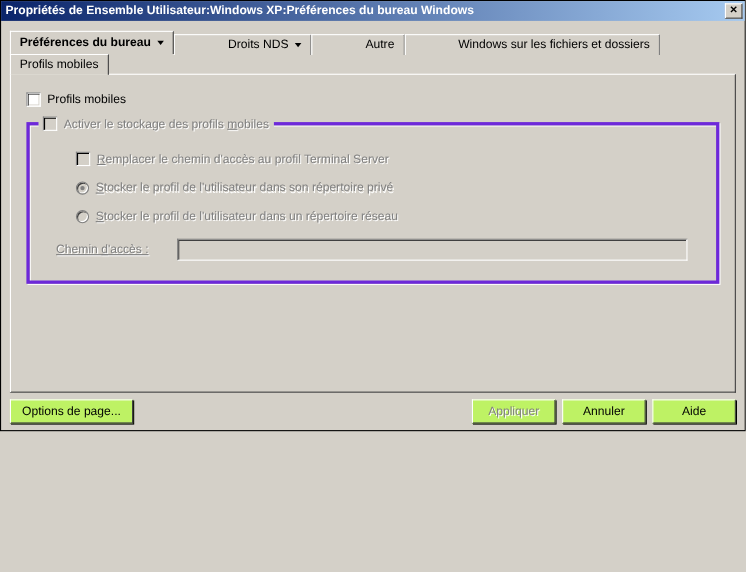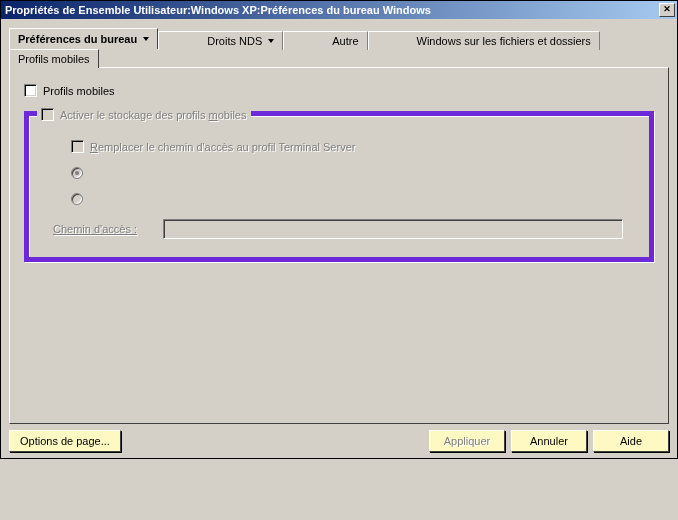--- a/index.html
+++ b/index.html
@@ -7,21 +7,21 @@
     margin: 0;
     font-family: "Tahoma", "Geneva", sans-serif;
     font-size: 11px;
     background: #d4d0c8;
     width: 678px;
     height: 520px;
     overflow: hidden;
   }
   .window {
     width: 678px;
-    height: 459px;
+    height: 392px;
     border: 1px solid #000;
     background: #d4d0c8;
     display: flex;
     flex-direction: column;
   }
   .titlebar {
     height: 18px;
     background: linear-gradient(to right, #0a246a, #a6caf0);
     color: #fff;
     font-weight: bold;
@@ -137,21 +137,21 @@
   }
   .radio.checked::after {
     content: "";
     position: absolute;
     left: 3px; top: 3px;
     width: 4px; height: 4px;
     border-radius: 50%;
     background: #808080;
   }
   .groupbox {
-    border: 5px solid #6d28d9;
+    border: 3px solid #6d28d9;
     box-shadow: 1px 1px 0 #fff inset, 1px 1px 0 #fff;
     border-radius: 0;
     padding: 24px 26px 18px 24px;
     position: relative;
     color: #808080;
   }
   .groupbox-legend {
     position: absolute;
     top: -8px; left: 8px;
     background: #d4d0c8;
@@ -189,21 +189,21 @@
   }
   .buttonbar {
     display: flex;
     align-items: center;
     padding-top: 6px;
     gap: 6px;
   }
   .btn {
     min-width: 76px;
     height: 22px;
-    background: #fef9c3;
+    background: #bef264;
     border: 1px solid;
     border-color: #fff #404040 #404040 #fff;
     box-shadow: 1px 1px 0 #000;
     font-size: 11px;
     display: flex;
     align-items: center;
     justify-content: center;
     padding: 0 10px;
     cursor: pointer;
   }
@@ -264,24 +264,30 @@
 
         <div class="row indent">
           <span class="checkbox disabled"></span>
           <span class="lbl disabled-text">
             <span class="underline-letter">R</span><span>emplacer le chemin d'accès au profil Terminal Server</span>
           </span>
         </div>
 
         <div class="row indent">
           <span class="radio checked"></span>
+          <span class="lbl disabled-text">
+            <span class="underline-letter">S</span><span>tocker le profil de l'utilisateur dans son répertoire privé</span>
+          </span>
         </div>
 
         <div class="row indent">
           <span class="radio"></span>
+          <span class="lbl disabled-text">
+            <span class="underline-letter">S</span><span>tocker le profil de l'utilisateur dans un répertoire réseau</span>
+          </span>
         </div>
 
         <div class="path-row">
           <span class="path-label disabled-text">
             <span>Chemin </span><span class="underline-letter">d</span><span>'accès :</span>
           </span>
           <div class="path-input" title=""></div>
         </div>
       </div>
 

